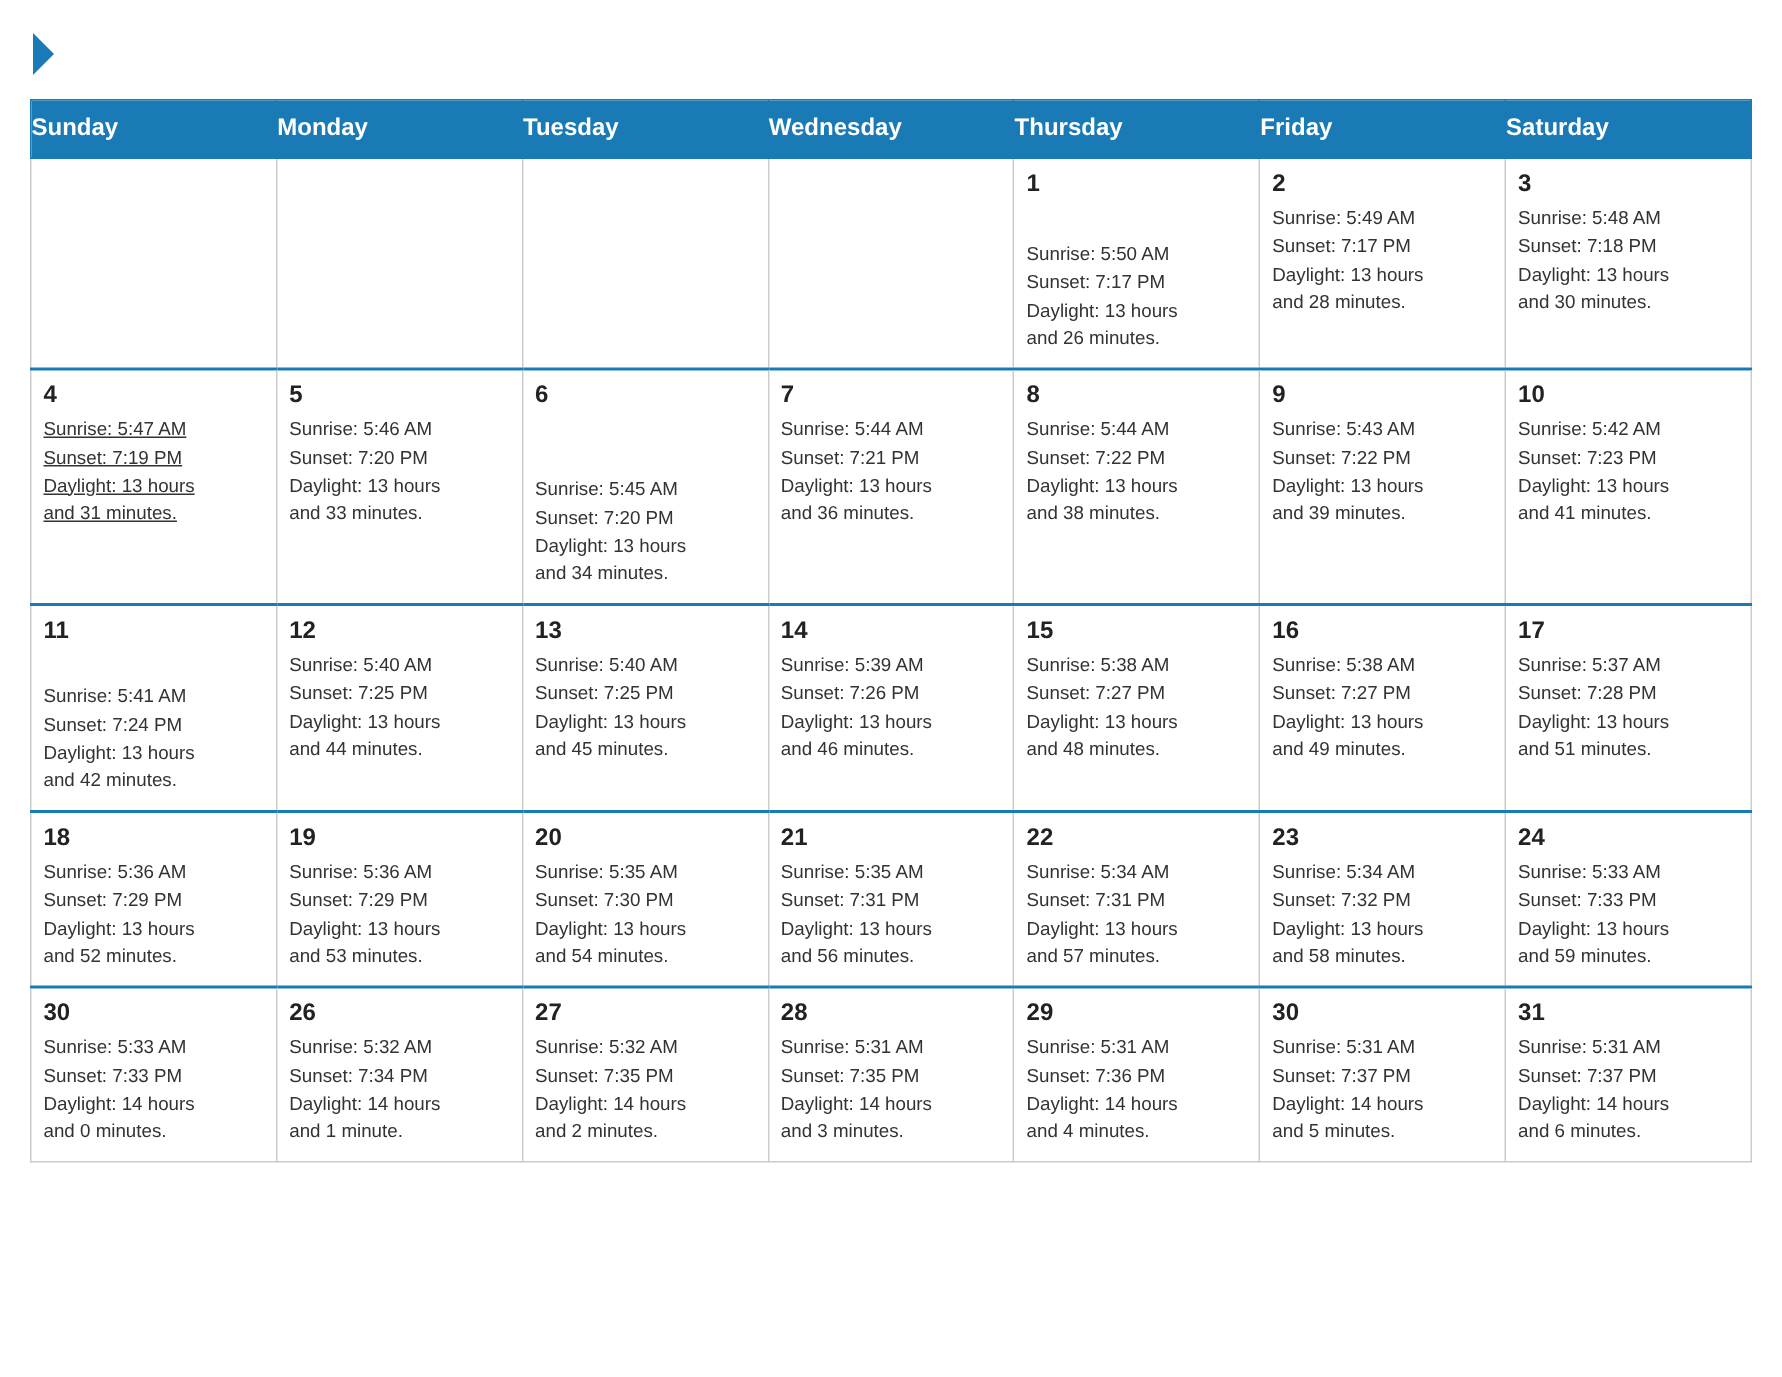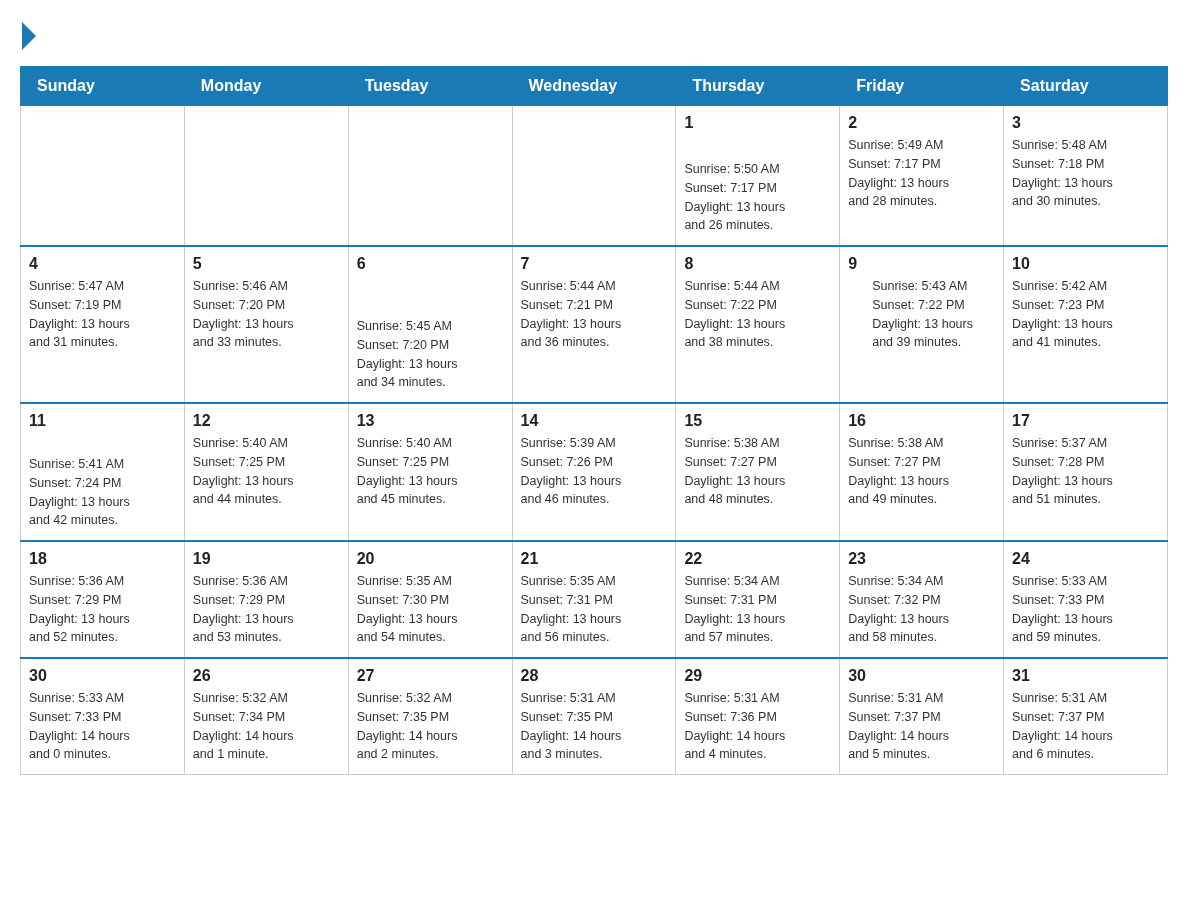--- a/index.html
+++ b/index.html
@@ -63,21 +63,21 @@
       margin-top: 6px;
     }
     .calendar {
       width: 100%;
       border-collapse: collapse;
       border: 1px solid #bbb;
     }
     .calendar th {
       background: #1a7ab5;
       color: #fff;
-      padding: 10px 16px;
+      padding: 10px 0;
       font-size: 16px;
       font-weight: bold;
       text-align: left;
       border: 1px solid #1a7ab5;
     }
     .calendar td {
       vertical-align: top;
       border: 1px solid #ccc;
       padding: 8px 8px 10px 8px;
       width: calc(100% / 7);
@@ -156,21 +156,21 @@
           <span class="day-num">3</span>
           <div class="day-info" style="white-space: pre-line;">Sunrise: 5:48 AM
 Sunset: 7:18 PM
 Daylight: 13 hours
 and 30 minutes.</div>
         </td>
       </tr>
       <tr class="row-border">
         <td>
           <span class="day-num">4</span>
-          <div class="day-info" style="white-space: pre-line;">Sunrise: 5:47 AM
+          <div class="day-info" style="white-space: pre-line; text-decoration: underline;">Sunrise: 5:47 AM
 Sunset: 7:19 PM
 Daylight: 13 hours
 and 31 minutes.</div>
         </td>
         <td>
           <span class="day-num">5</span>
           <div class="day-info" style="white-space: pre-line;">Sunrise: 5:46 AM
 Sunset: 7:20 PM
 Daylight: 13 hours
 and 33 minutes.</div>
@@ -191,21 +191,21 @@
         </td>
         <td>
           <span class="day-num">8</span>
           <div class="day-info" style="white-space: pre-line;">Sunrise: 5:44 AM
 Sunset: 7:22 PM
 Daylight: 13 hours
 and 38 minutes.</div>
         </td>
         <td>
           <span class="day-num">9</span>
-          <div class="day-info" style="white-space: pre-line; margin-left: 24px;">Sunrise: 5:43 AM
+          <div class="day-info" style="white-space: pre-line;">Sunrise: 5:43 AM
 Sunset: 7:22 PM
 Daylight: 13 hours
 and 39 minutes.</div>
         </td>
         <td>
           <span class="day-num">10</span>
           <div class="day-info" style="white-space: pre-line;">Sunrise: 5:42 AM
 Sunset: 7:23 PM
 Daylight: 13 hours
 and 41 minutes.</div>

